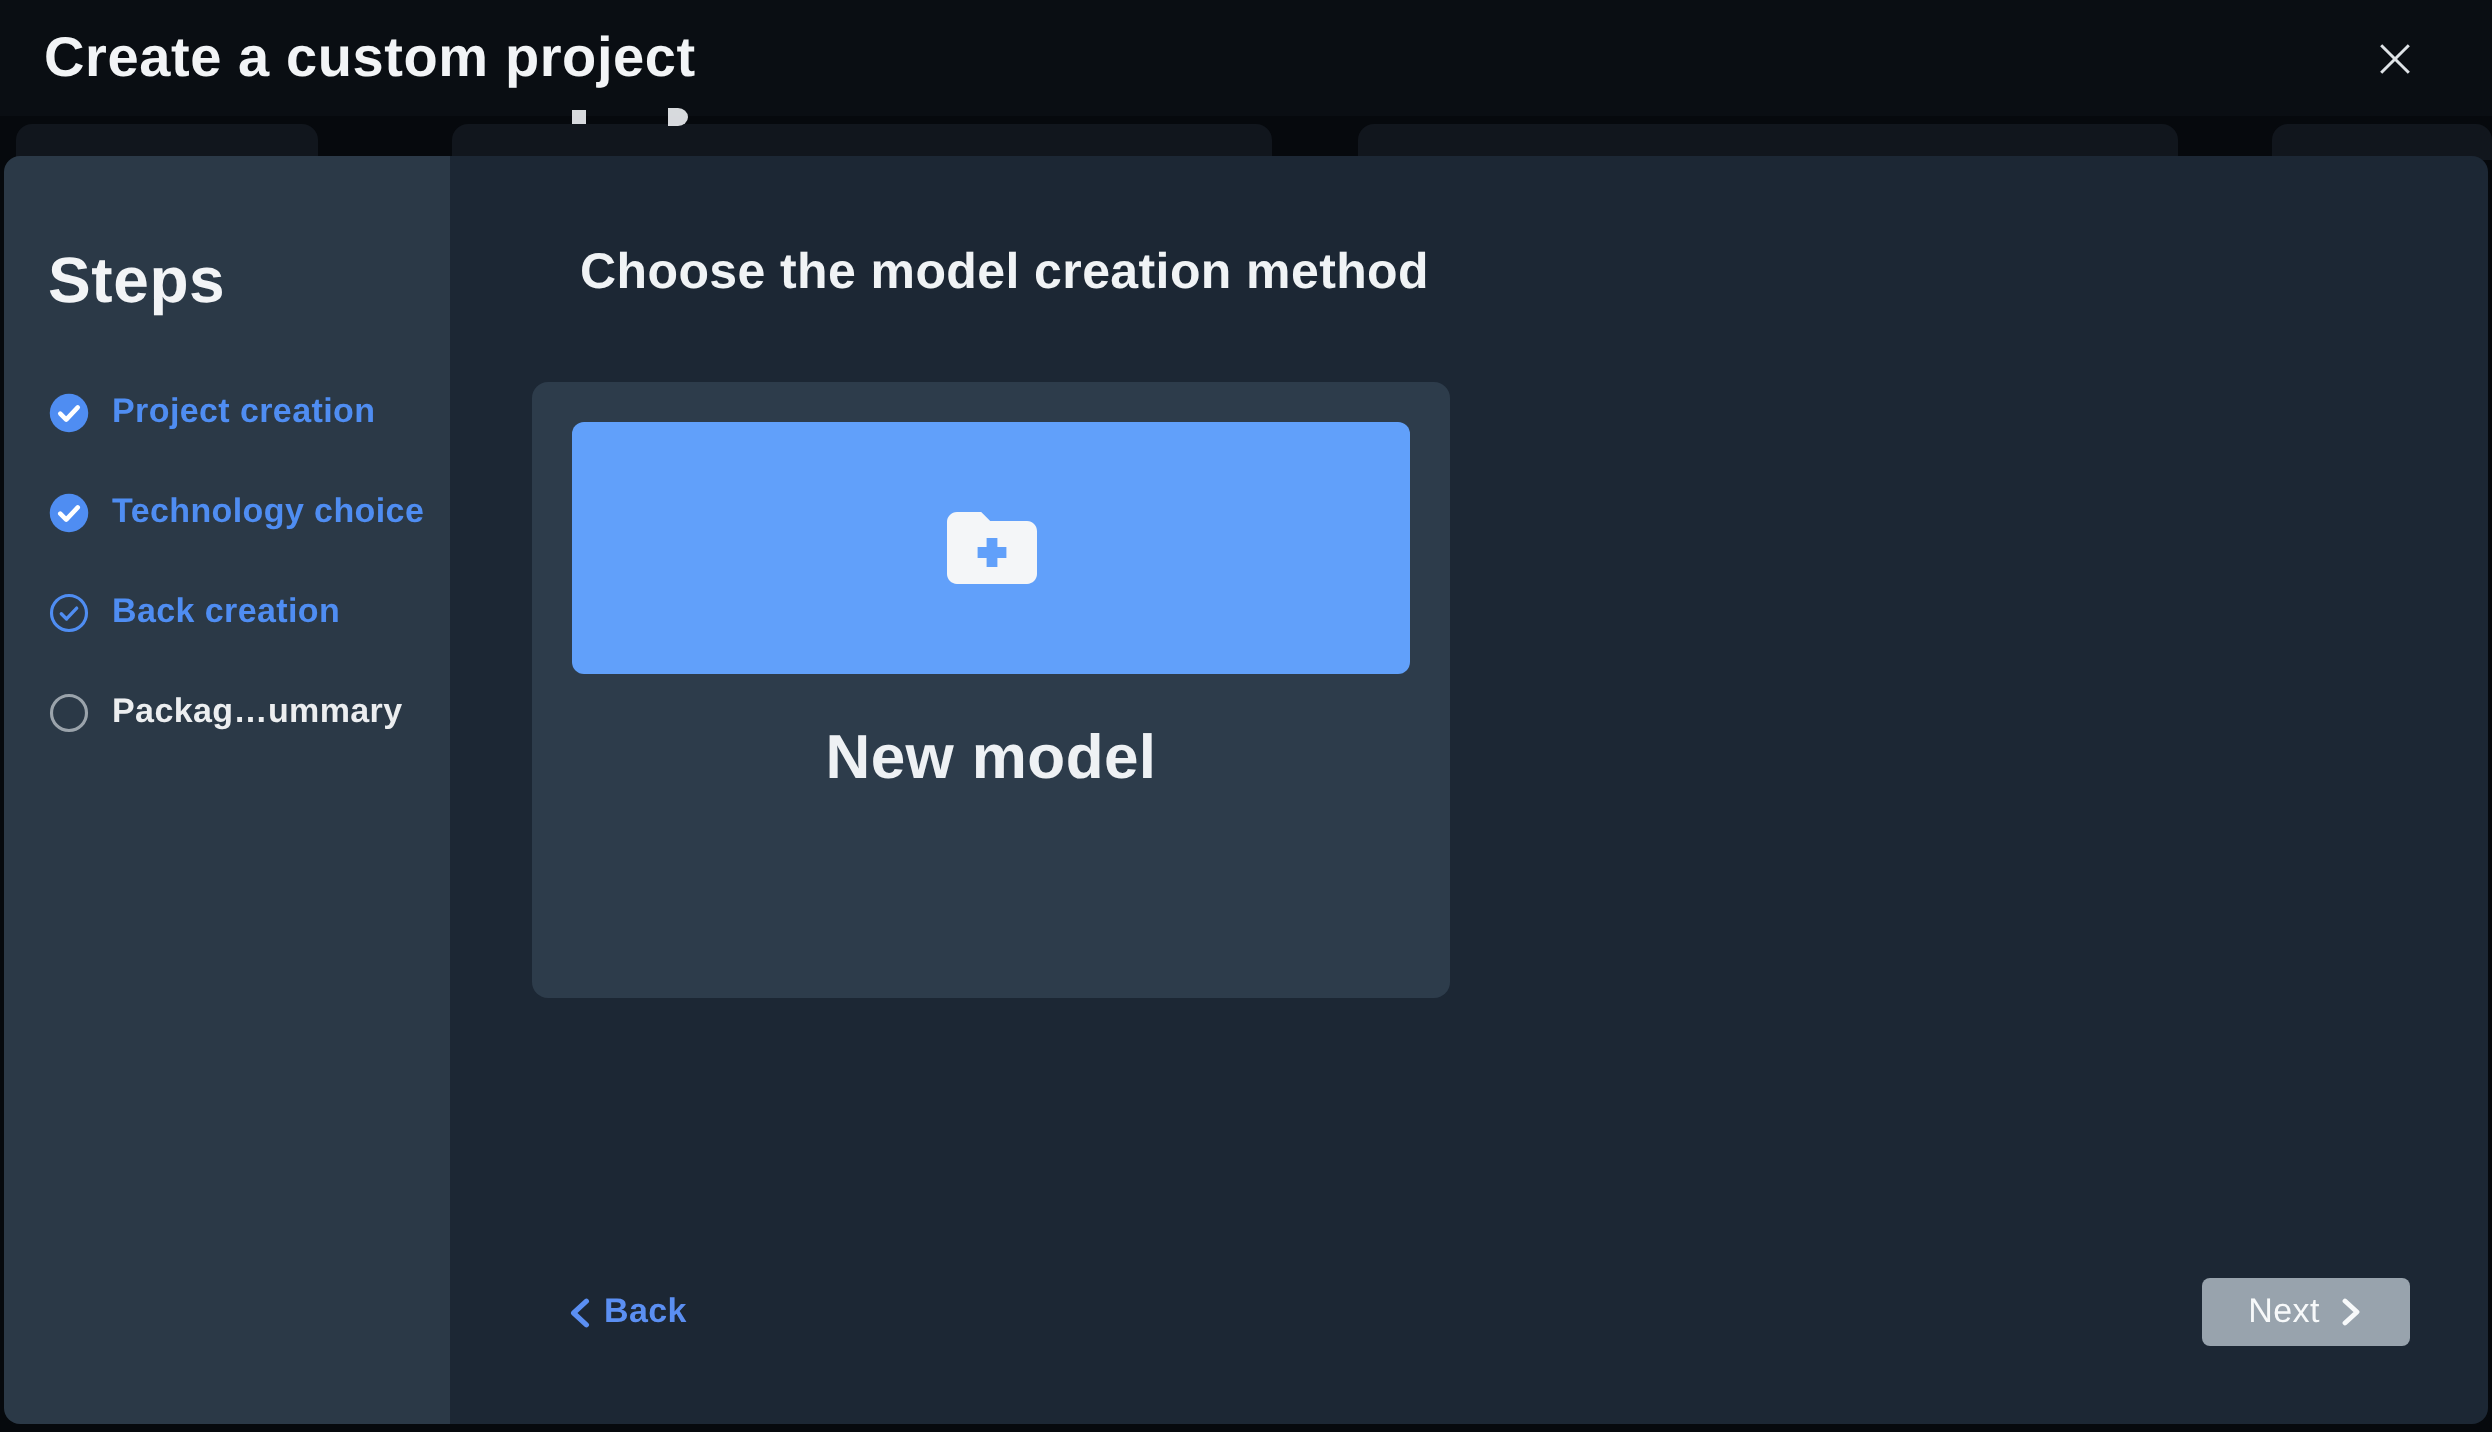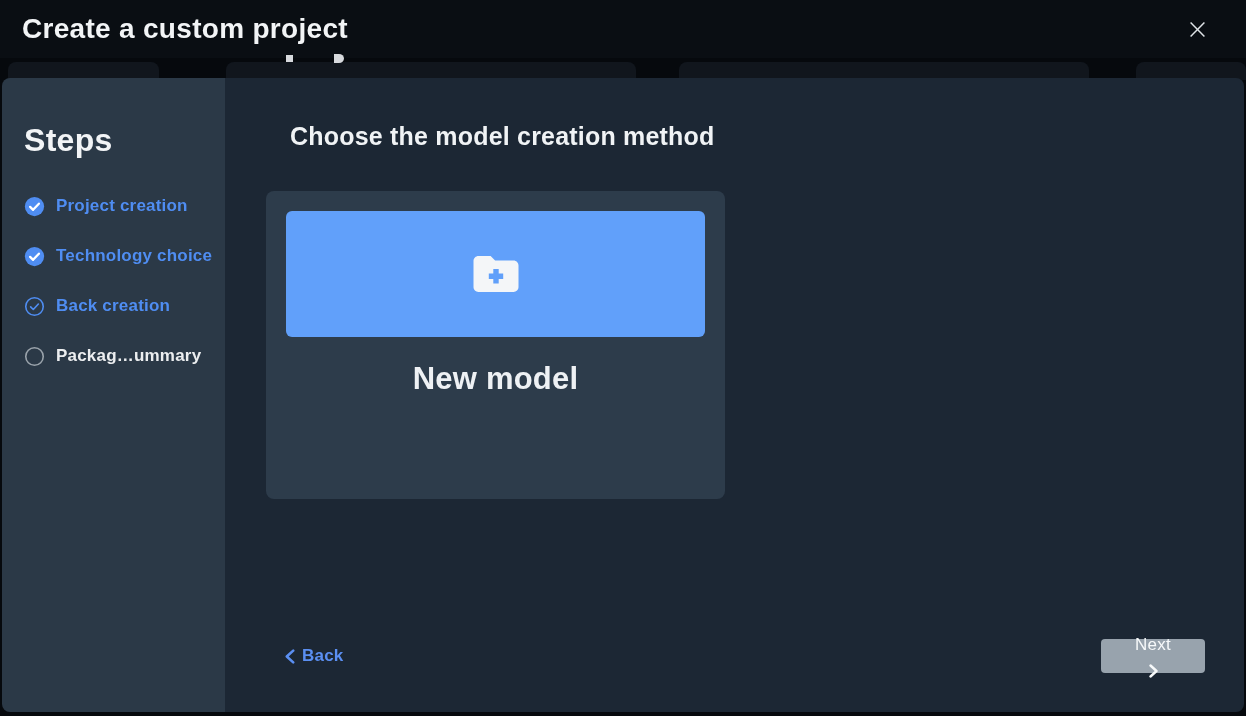--- a/index.html
+++ b/index.html
@@ -96,21 +96,21 @@
     margin-left:18px; background:none; border:none; cursor:pointer;
     display:flex; align-items:center; gap:5px;
     color:#5b8ff2; font-weight:bold; font-size:17px;
     font-family:"Liberation Sans", sans-serif; letter-spacing:.2px;
   }
   .next-btn {
     min-width:104px; height:34px; background:#98a3ad; border:none;
     border-radius:4px; cursor:default;
     display:flex; align-items:center; justify-content:center; gap:9px;
     color:#f7f9fa; font-size:17px; font-family:"Liberation Sans", sans-serif;
-    letter-spacing:.2px; padding:0 14px;flex-direction:column;
+    letter-spacing:.2px; padding:0 14px;
   }
 </style>
 </head>
 <body>
 
 <div class="header">
   <div class="header-title">Create a custom project</div>
   <button class="close-btn">
     <span style="display:flex;">
       <svg width="17" height="17" viewBox="0 0 16 16">

